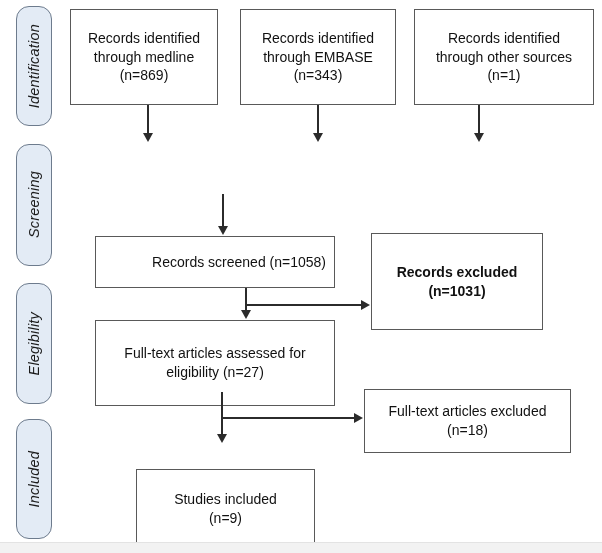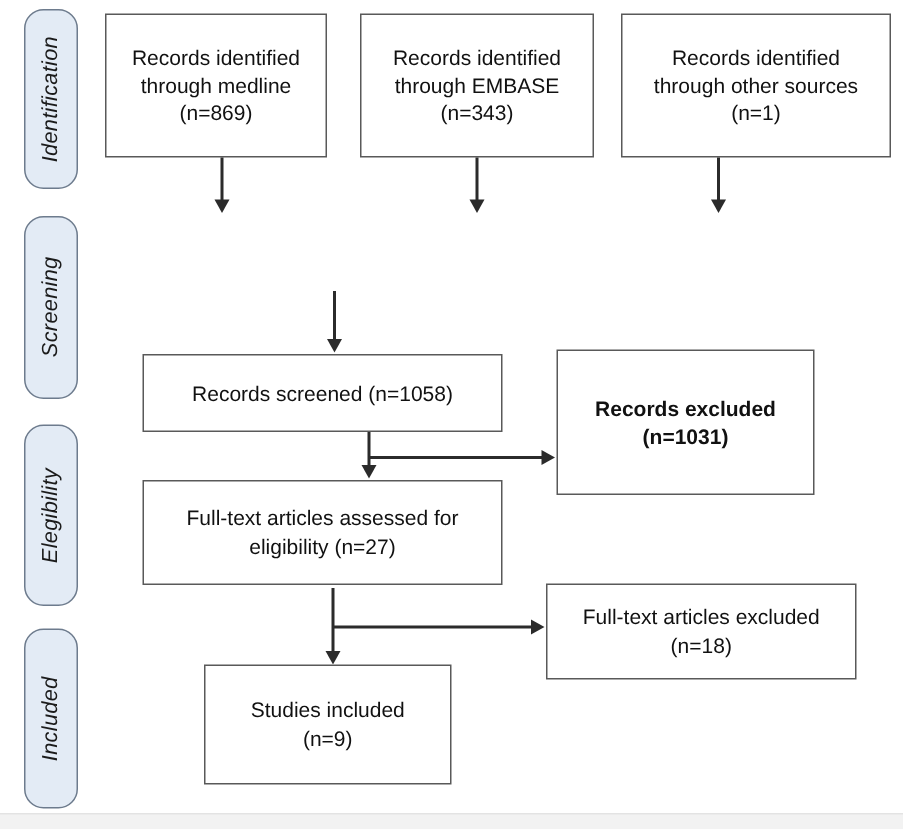--- a/index.html
+++ b/index.html
@@ -140,51 +140,51 @@
   <div class="v-line" style="left:317px; top:105px; height:30px;"></div>
   <div class="arrow-down" style="left:312.5px; top:133px;"></div>
 
   <div class="v-line" style="left:478px; top:105px; height:30px;"></div>
   <div class="arrow-down" style="left:473.5px; top:133px;"></div>
 
 
   <div class="v-line" style="left:222px; top:194px; height:34px;"></div>
   <div class="arrow-down" style="left:217.5px; top:226px;"></div>
 
-  <div class="flow-box" style="left:95px; top:236px; width:240px; height:52px;">
+  <div class="flow-box" style="left:95px; top:236px; width:240px; height:52px;justify-content:flex-end;">
     <span class="box-text">Records screened (n=1058)</span>
   </div>
 
   <div class="flow-box" style="left:371px; top:233px; width:172px; height:97px;font-weight:bold;">
     <span class="box-text">Records excluded
 (n=1031)</span>
   </div>
 
   <div class="v-line" style="left:245px; top:288px; height:24px;"></div>
   <div class="arrow-down" style="left:240.5px; top:310px;"></div>
 
   <div class="h-line" style="left:246px; top:304px; width:116px;"></div>
   <div class="arrow-right" style="left:361px; top:300px;"></div>
 
-  <div class="flow-box" style="left:95px; top:320px; width:240px; height:70px;">
+  <div class="flow-box" style="left:95px; top:320px; width:240px; height:86px;">
     <span class="box-text">Full-text articles assessed for
 eligibility (n=27)</span>
   </div>
 
   <div class="flow-box" style="left:364px; top:389px; width:207px; height:64px;text-align:center;">
     <span class="box-text">Full-text articles excluded
 (n=18)</span>
   </div>
 
   <div class="v-line" style="left:221px; top:392px; height:44px;"></div>
   <div class="arrow-down" style="left:216.5px; top:434px;"></div>
 
   <div class="h-line" style="left:222px; top:417px; width:133px;"></div>
   <div class="arrow-right" style="left:354px; top:413px;"></div>
 
-  <div class="flow-box" style="left:136px; top:443px; width:165px; height:80px;text-align:center;">
+  <div class="flow-box" style="left:136px; top:469px; width:179px; height:80px;text-align:center;">
     <span class="box-text">Studies included
 (n=9)</span>
   </div>
 
   <div class="bottom-band"></div>
 
 </div>
 
 </body></html>

